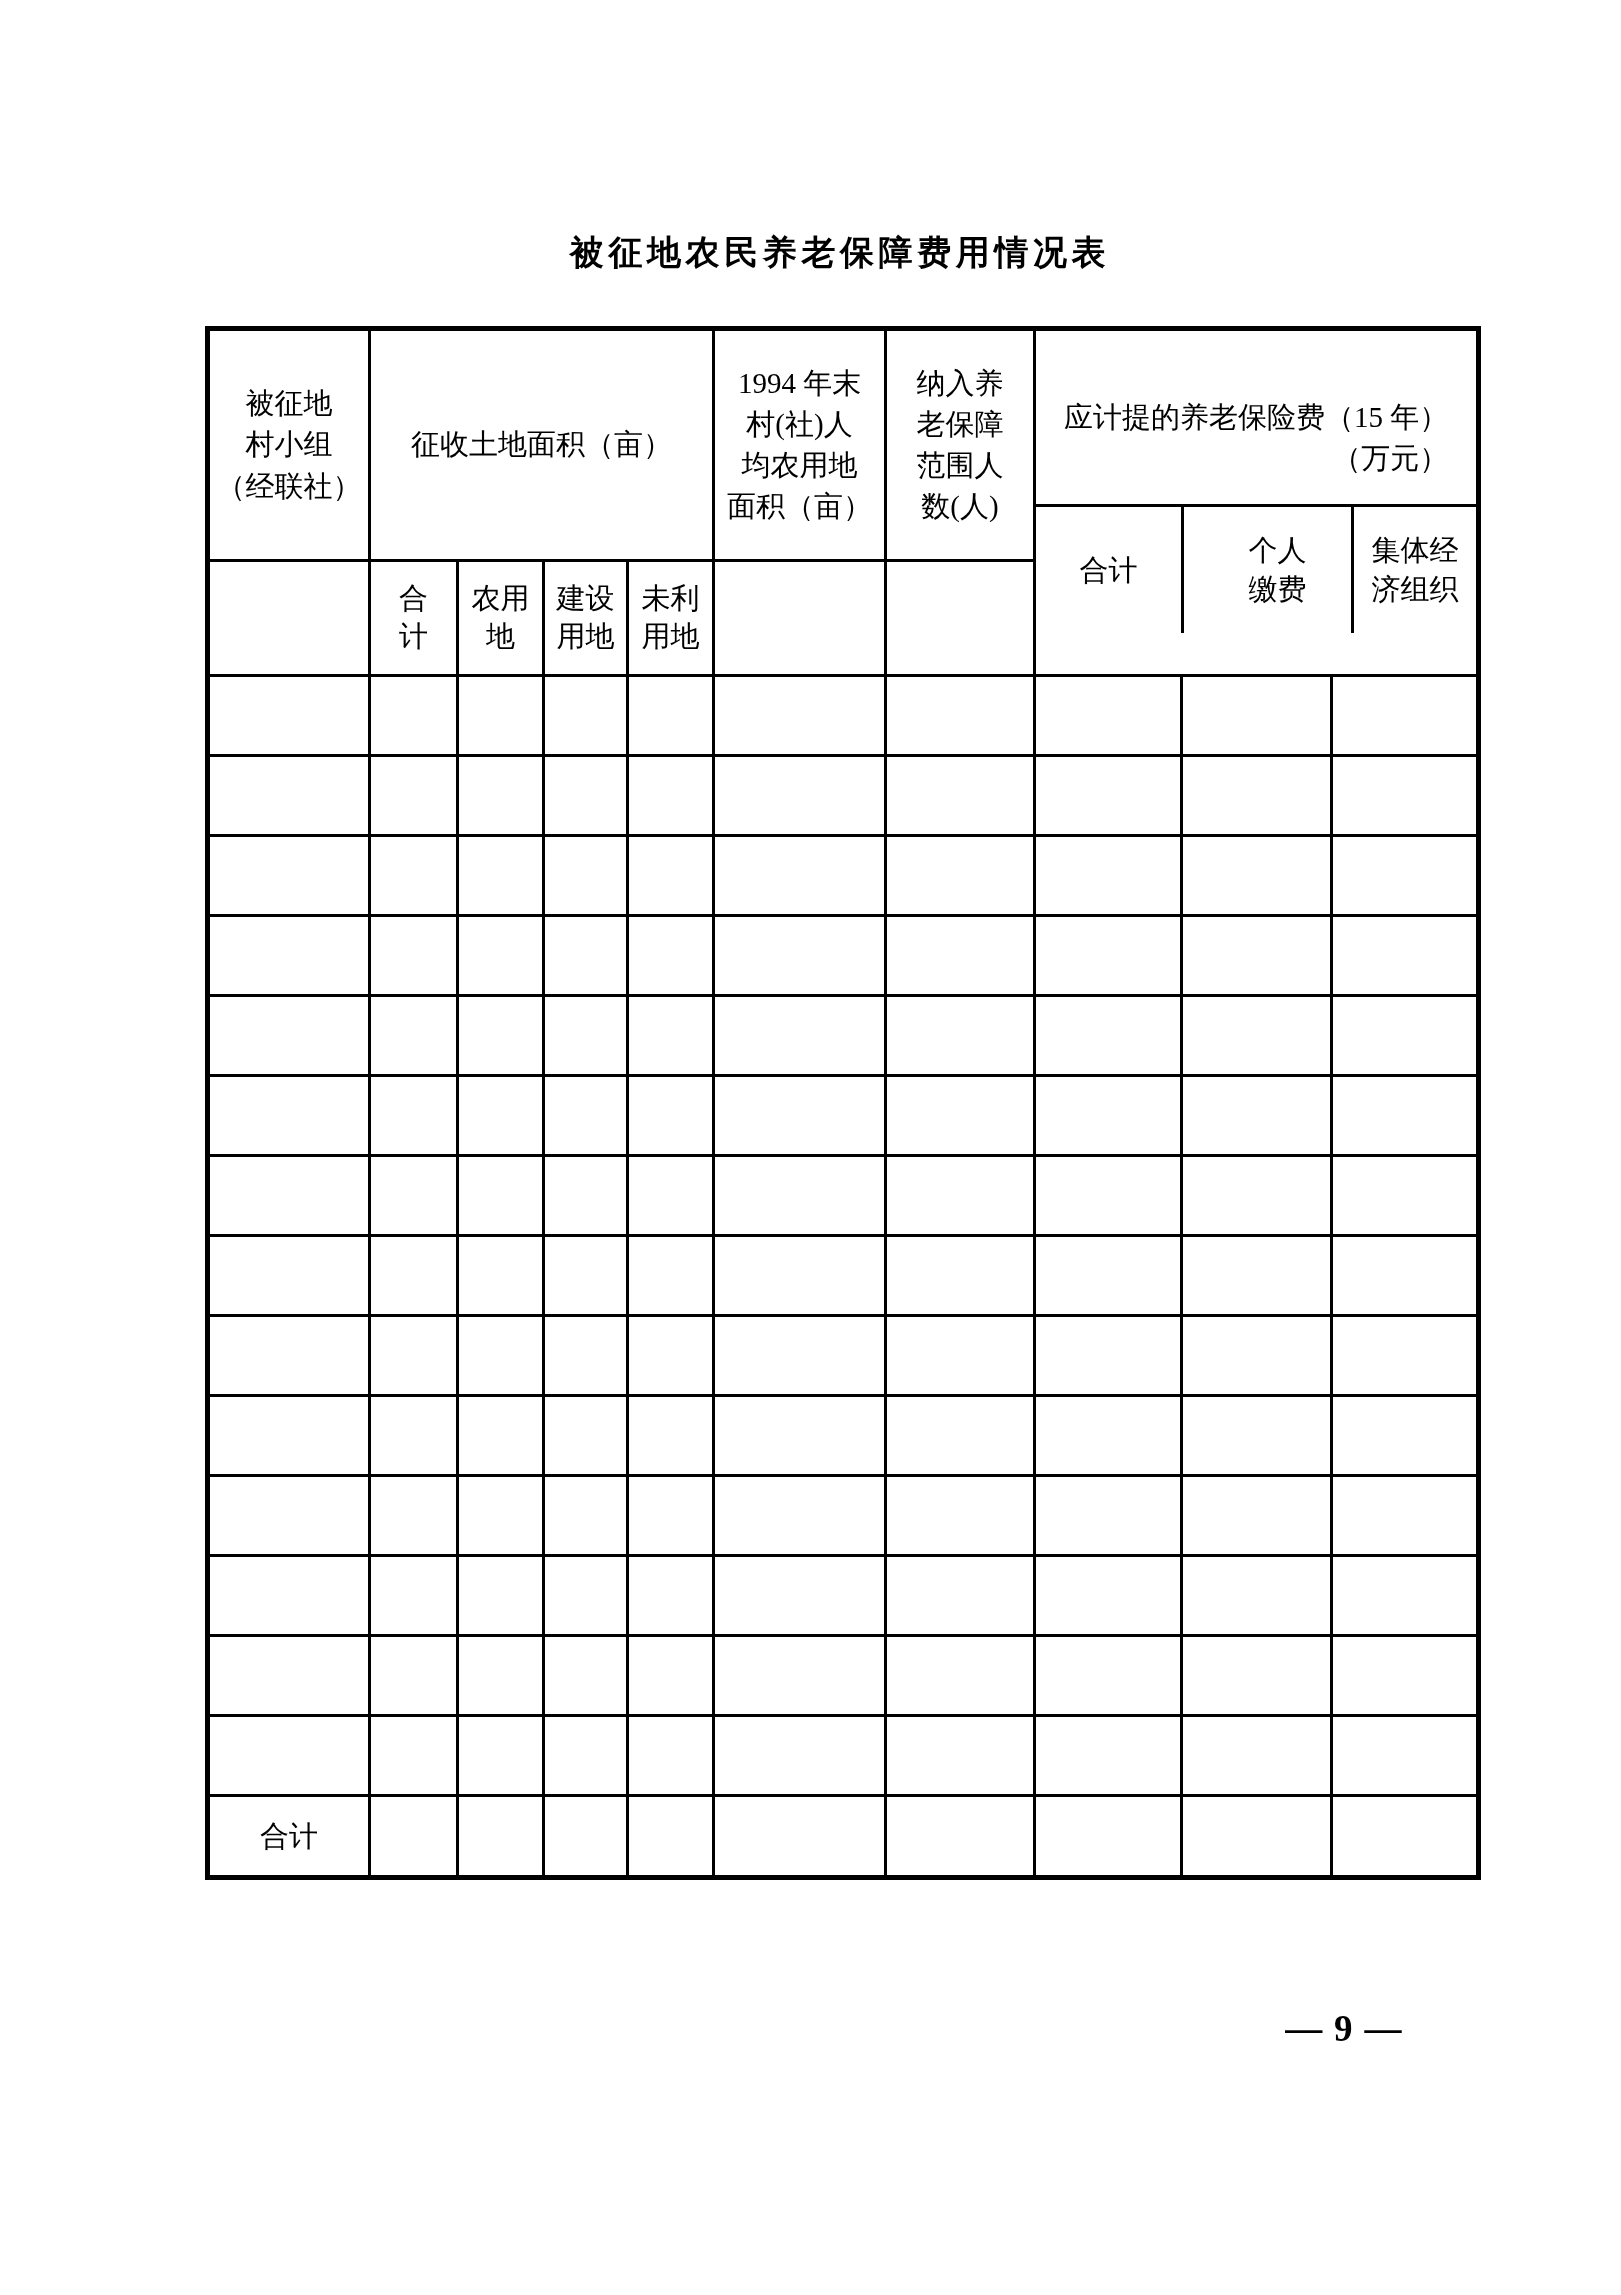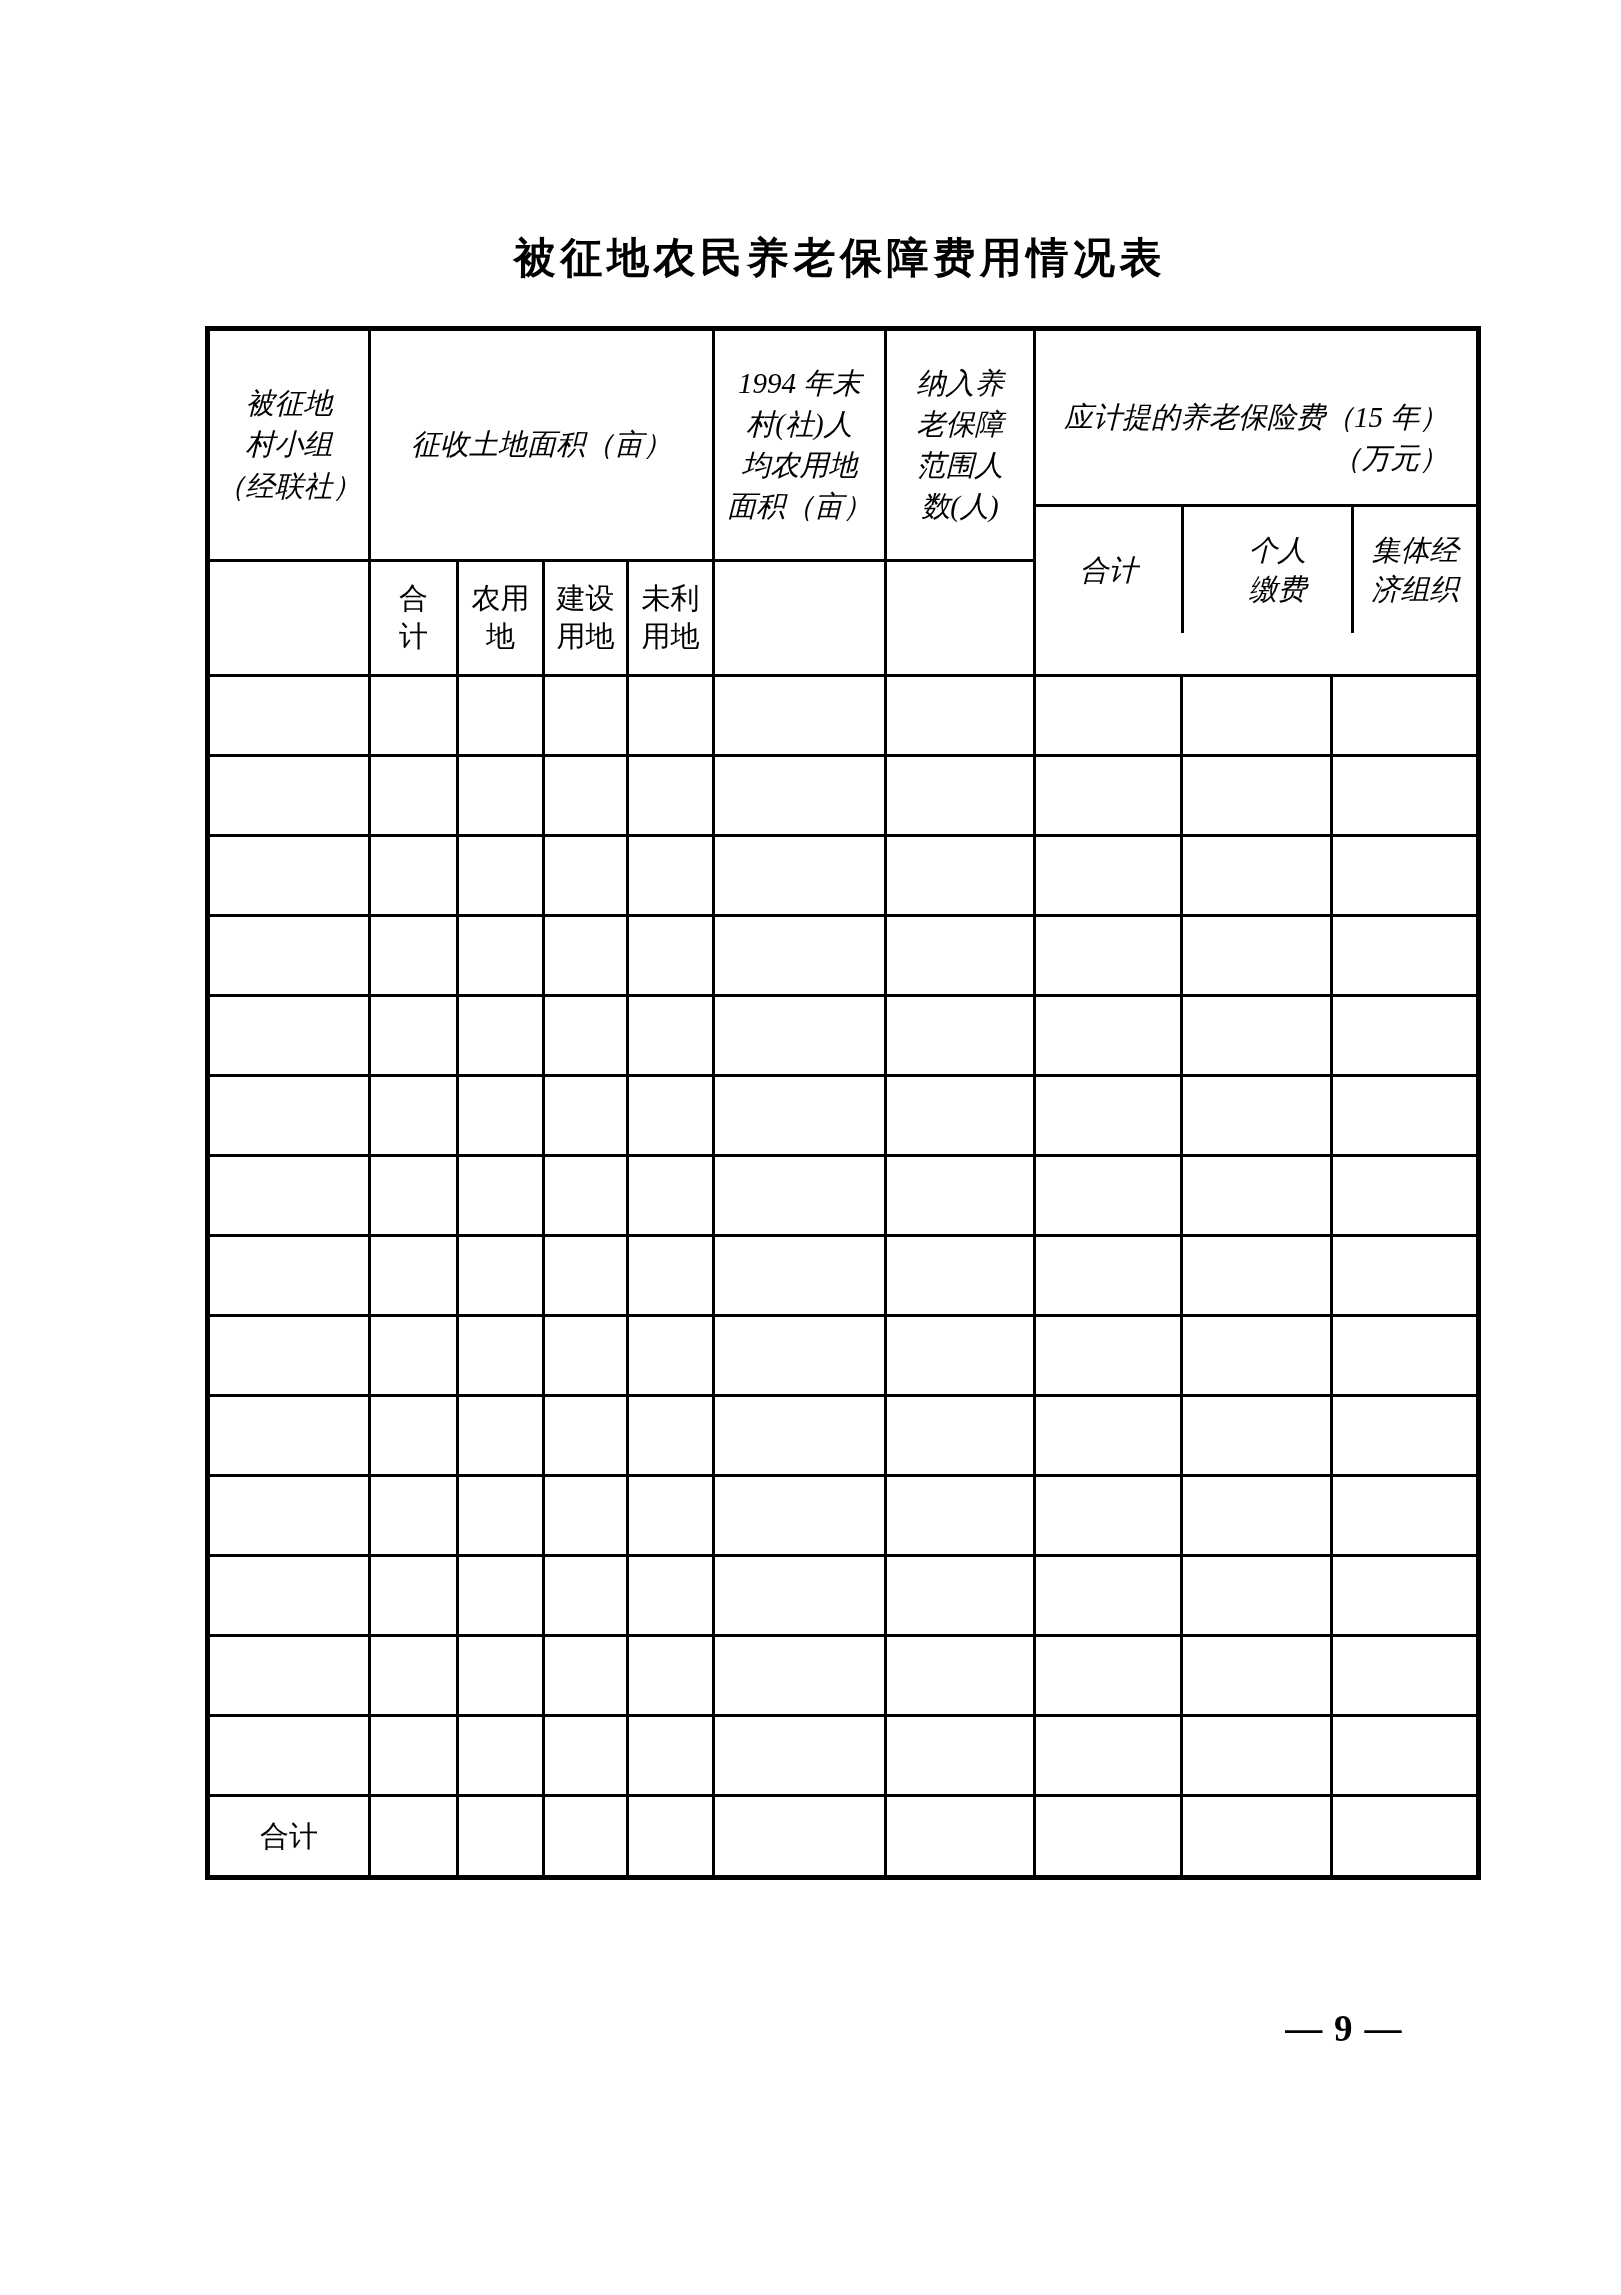--- a/index.html
+++ b/index.html
@@ -10,21 +10,21 @@
     font-family:"Liberation Serif", serif;
     color:#000;
     overflow:hidden;
   }
   .doc-title{
     position:absolute;
     left:205px;top:230px;width:1270px;
     text-align:center;
     font-family:"Liberation Sans", sans-serif;
     font-weight:700;
-    font-size:42px;
+    font-size:34px;
     letter-spacing:4.6px;
     white-space:nowrap;
   }
   table.main-table{
     position:absolute;
     left:205px;top:326px;
     width:1270px;
     table-layout:fixed;
     border-collapse:collapse;
     border:5.9px solid #000;
@@ -32,21 +32,21 @@
   table.main-table td{
     border:3.3px solid #000;
     padding:0;
     text-align:center;
     vertical-align:middle;
     font-size:29px;
     line-height:1.42;
     white-space:pre-line;
     overflow:hidden;
   }
-  tr.hr1{height:165px;font-style:italic;}
+  tr.hr1{height:165px;}
   tr.hr2{height:84px;}
   tr.hr2 td{line-height:1.3;}
   tr.data-row{height:80px;}
   tr.sum-row{height:82px;}
   td.sum-label{
     text-align:left;
     padding-left:22px;
     font-size:30px;
   }
   

